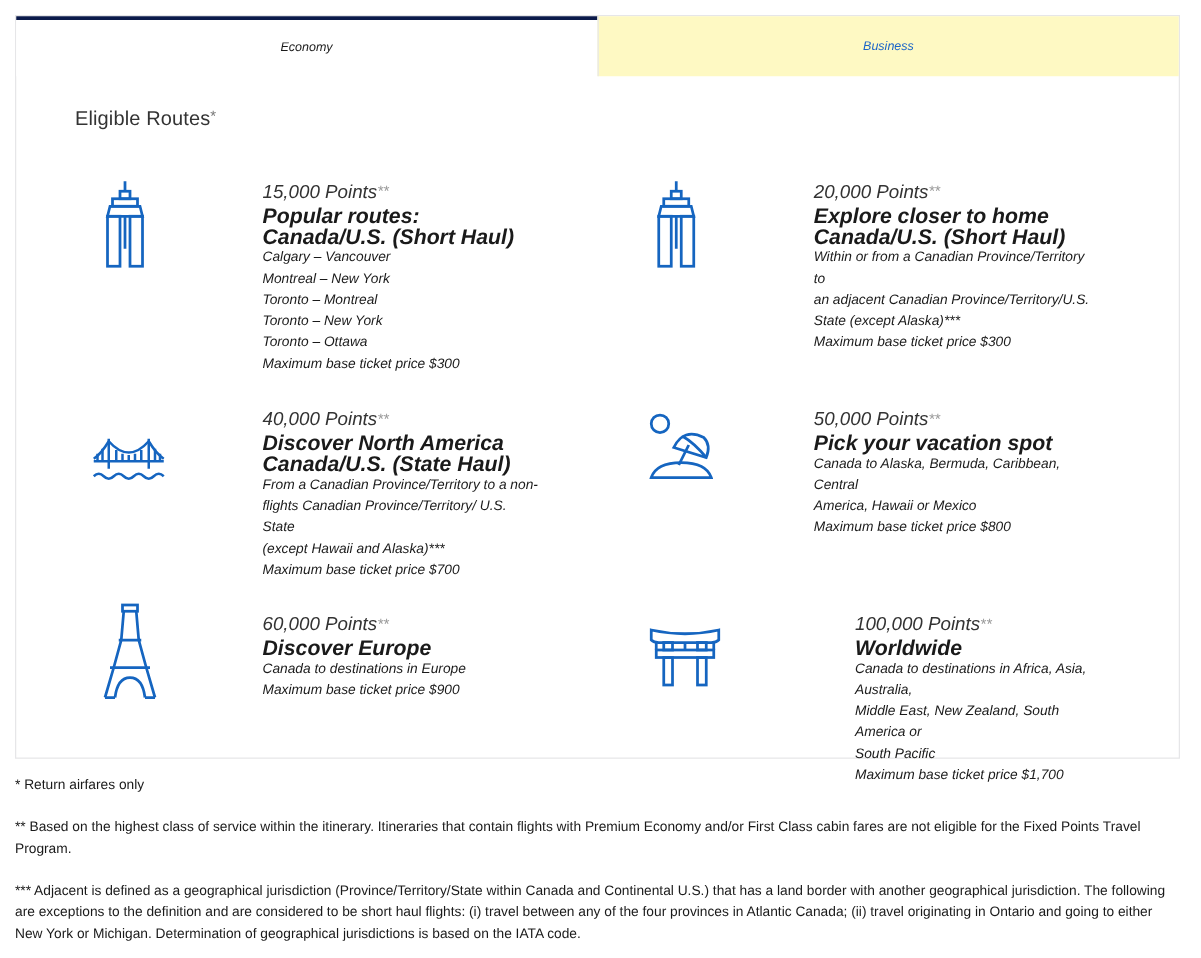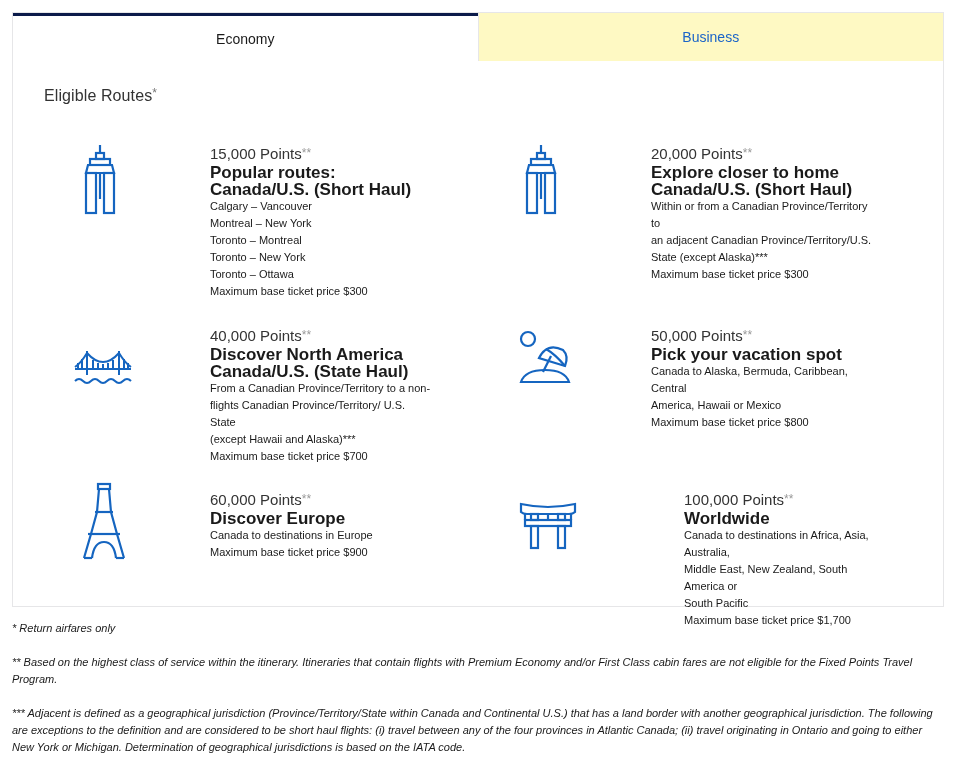--- a/index.html
+++ b/index.html
@@ -6,41 +6,41 @@
   html, body { width: 961px; height: 766px; background: #ffffff; overflow: hidden; }
   body { font-family: "Liberation Sans", sans-serif; color: #1a1a1a; position: relative; }
 
   .tabs-panel {
     position: absolute; left: 12px; top: 12px; width: 932px; height: 595px;
     border: 1px solid #e6e6e8; background: #fff;
   }
   .tabbar { display: flex; height: 48px; }
   .tab {
     flex: 1; display: flex; align-items: center; justify-content: center;
-    font-size: 14px; cursor: pointer; position: relative;
+    font-size: 10px; cursor: pointer; position: relative; font-style: italic;
   }
   .tab.active { background: #fff; color: #1a1a1a; border-top: 3px solid #0b1a4a; }
   .tab.inactive { background: #fef9c3; color: #1a64c8; border-left: 1px solid #e6e6e8; margin-top: 0; }
 
   .section-title {
-    position: absolute; left: 31px; top: 74px; font-size: 16px; color: #333; letter-spacing: 0.1px;
+    position: absolute; left: 47px; top: 74px; font-size: 16px; color: #333; letter-spacing: 0.1px;
   }
   .section-title sup { font-size: 12px; color: #777; position: relative; top: -1px; vertical-align: top; }
 
   .route { position: absolute; width: 360px; }
   .route .icon { position: absolute; width: 60px; height: 80px; }
   .route .icon svg { width: 100%; height: 100%; }
-  .route .text { position: absolute; left: 0; top: 0; }
+  .route .text { position: absolute; left: 0; top: 0; font-style: italic; }
   .pts { font-size: 15px; color: #333; line-height: 20px; }
   .pts .stars { color: #999; font-size: 12px; vertical-align: top; position: relative; top: -1px; }
   .bold { font-size: 17px; font-weight: bold; color: #1a1a1a; line-height: 17px; }
   .line { font-size: 11px; color: #1a1a1a; line-height: 17px; }
 
   .footnotes { position: absolute; left: 12px; top: 620px; width: 930px; font-size: 11px; color: #1a1a1a; line-height: 17px; }
-  .footnotes p { margin-bottom: 17px; font-style: italic; }
+  .footnotes p { margin-bottom: 17px; }
 </style>
 </head>
 <body>
 
 <div class="tabs-panel">
   <div class="tabbar">
     <div class="tab active">Economy</div>
     <div class="tab inactive">Business</div>
   </div>
 

